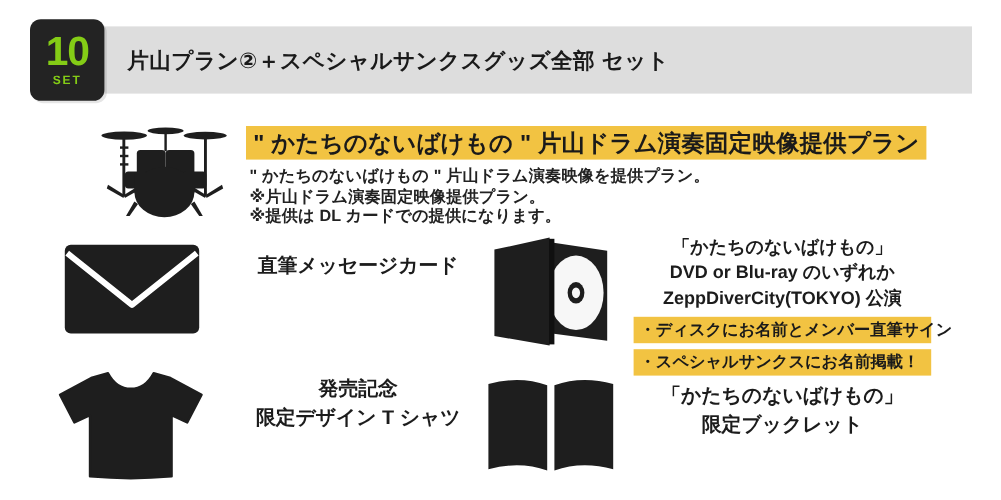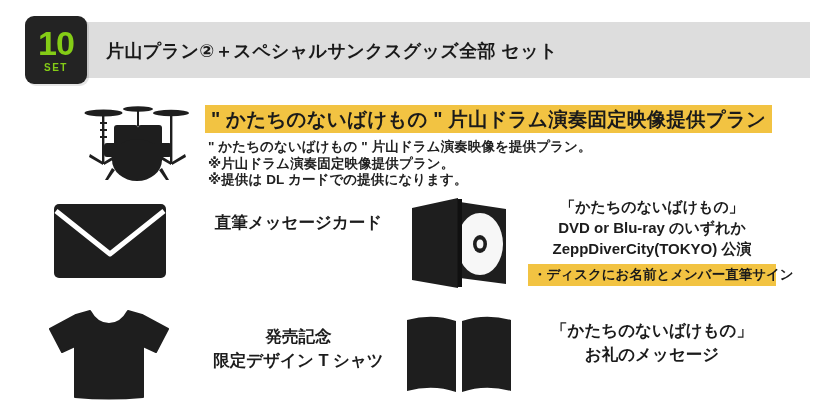--- a/index.html
+++ b/index.html
@@ -137,21 +137,21 @@
   
   .dvd-wrap { position: absolute; left: 408px; top: 196px; width: 104px; height: 94px; }
 
   
   .tshirt-wrap { position: absolute; left: 46px; top: 307px; width: 126px; height: 94px; }
 
   
   .booklet-wrap { position: absolute; left: 403px; top: 310px; width: 112px; height: 90px; }
 
   .label-envelope { position: absolute; left: 186px; top: 210px; width: 225px; }
-  .label-tshirt   { position: absolute; left: 186px; top: 312px; width: 225px; margin-top: 12px; }
+  .label-tshirt   { position: absolute; left: 186px; top: 312px; width: 225px; }
   .label-dvd      { position: absolute; left: 528px; top: 196px; width: 248px; }
   .label-booklet  { position: absolute; left: 528px; top: 318px; width: 248px; }
 
   .bullet-hl {
     display: block;
     background: #f2c342;
     color: #1a1a1a;
     font-size: 13.5px;
     font-weight: bold;
     line-height: 19px;
@@ -248,20 +248,21 @@
 
     <rect x="49.5" y="3" width="4.5" height="88" fill="#101010"></rect>
   </svg>
 </div>
 <div class="label-dvd item-text small">
   <div>「かたちのないばけもの」</div>
   <div>DVD or Blu-ray のいずれか</div>
   <div>ZeppDiverCity(TOKYO) 公演</div>
   <div class="bullets">
     <span class="bullet-hl">・ディスクにお名前とメンバー直筆サイン</span>
+    <span class="bullet-hl">・スペシャルサンクスにお名前掲載！</span>
   </div>
 </div>
 
 <div class="tshirt-wrap">
   <svg viewBox="0 0 126 94" width="126" height="94" aria-hidden="true">
     <path d="M44 4 L30 8 L4 22 L16 45 L29 39 L29 90 Q63 93 97 90 L97 39 L110 45 L122 22 L96 8 L82 4
              Q75 17 63 17 Q51 17 44 4 Z" fill="#1e1e1e" stroke="#1e1e1e" stroke-width="2" stroke-linejoin="round"></path>
   </svg>
 </div>
 <div class="label-tshirt item-text">
@@ -272,14 +273,14 @@
 <div class="booklet-wrap">
   <svg viewBox="0 0 112 90" width="112" height="90" aria-hidden="true">
 
     <path d="M4 10 Q30 3 53 11 L53 82 Q30 74 4 81 Z" fill="#1e1e1e"></path>
 
     <path d="M108 10 Q82 3 59 11 L59 82 Q82 74 108 81 Z" fill="#1e1e1e"></path>
   </svg>
 </div>
 <div class="label-booklet item-text">
   <div>「かたちのないばけもの」</div>
-  <div>お礼のメッセージ</div>
+  <div>限定ブックレット</div>
 </div>
 
 </body></html>

